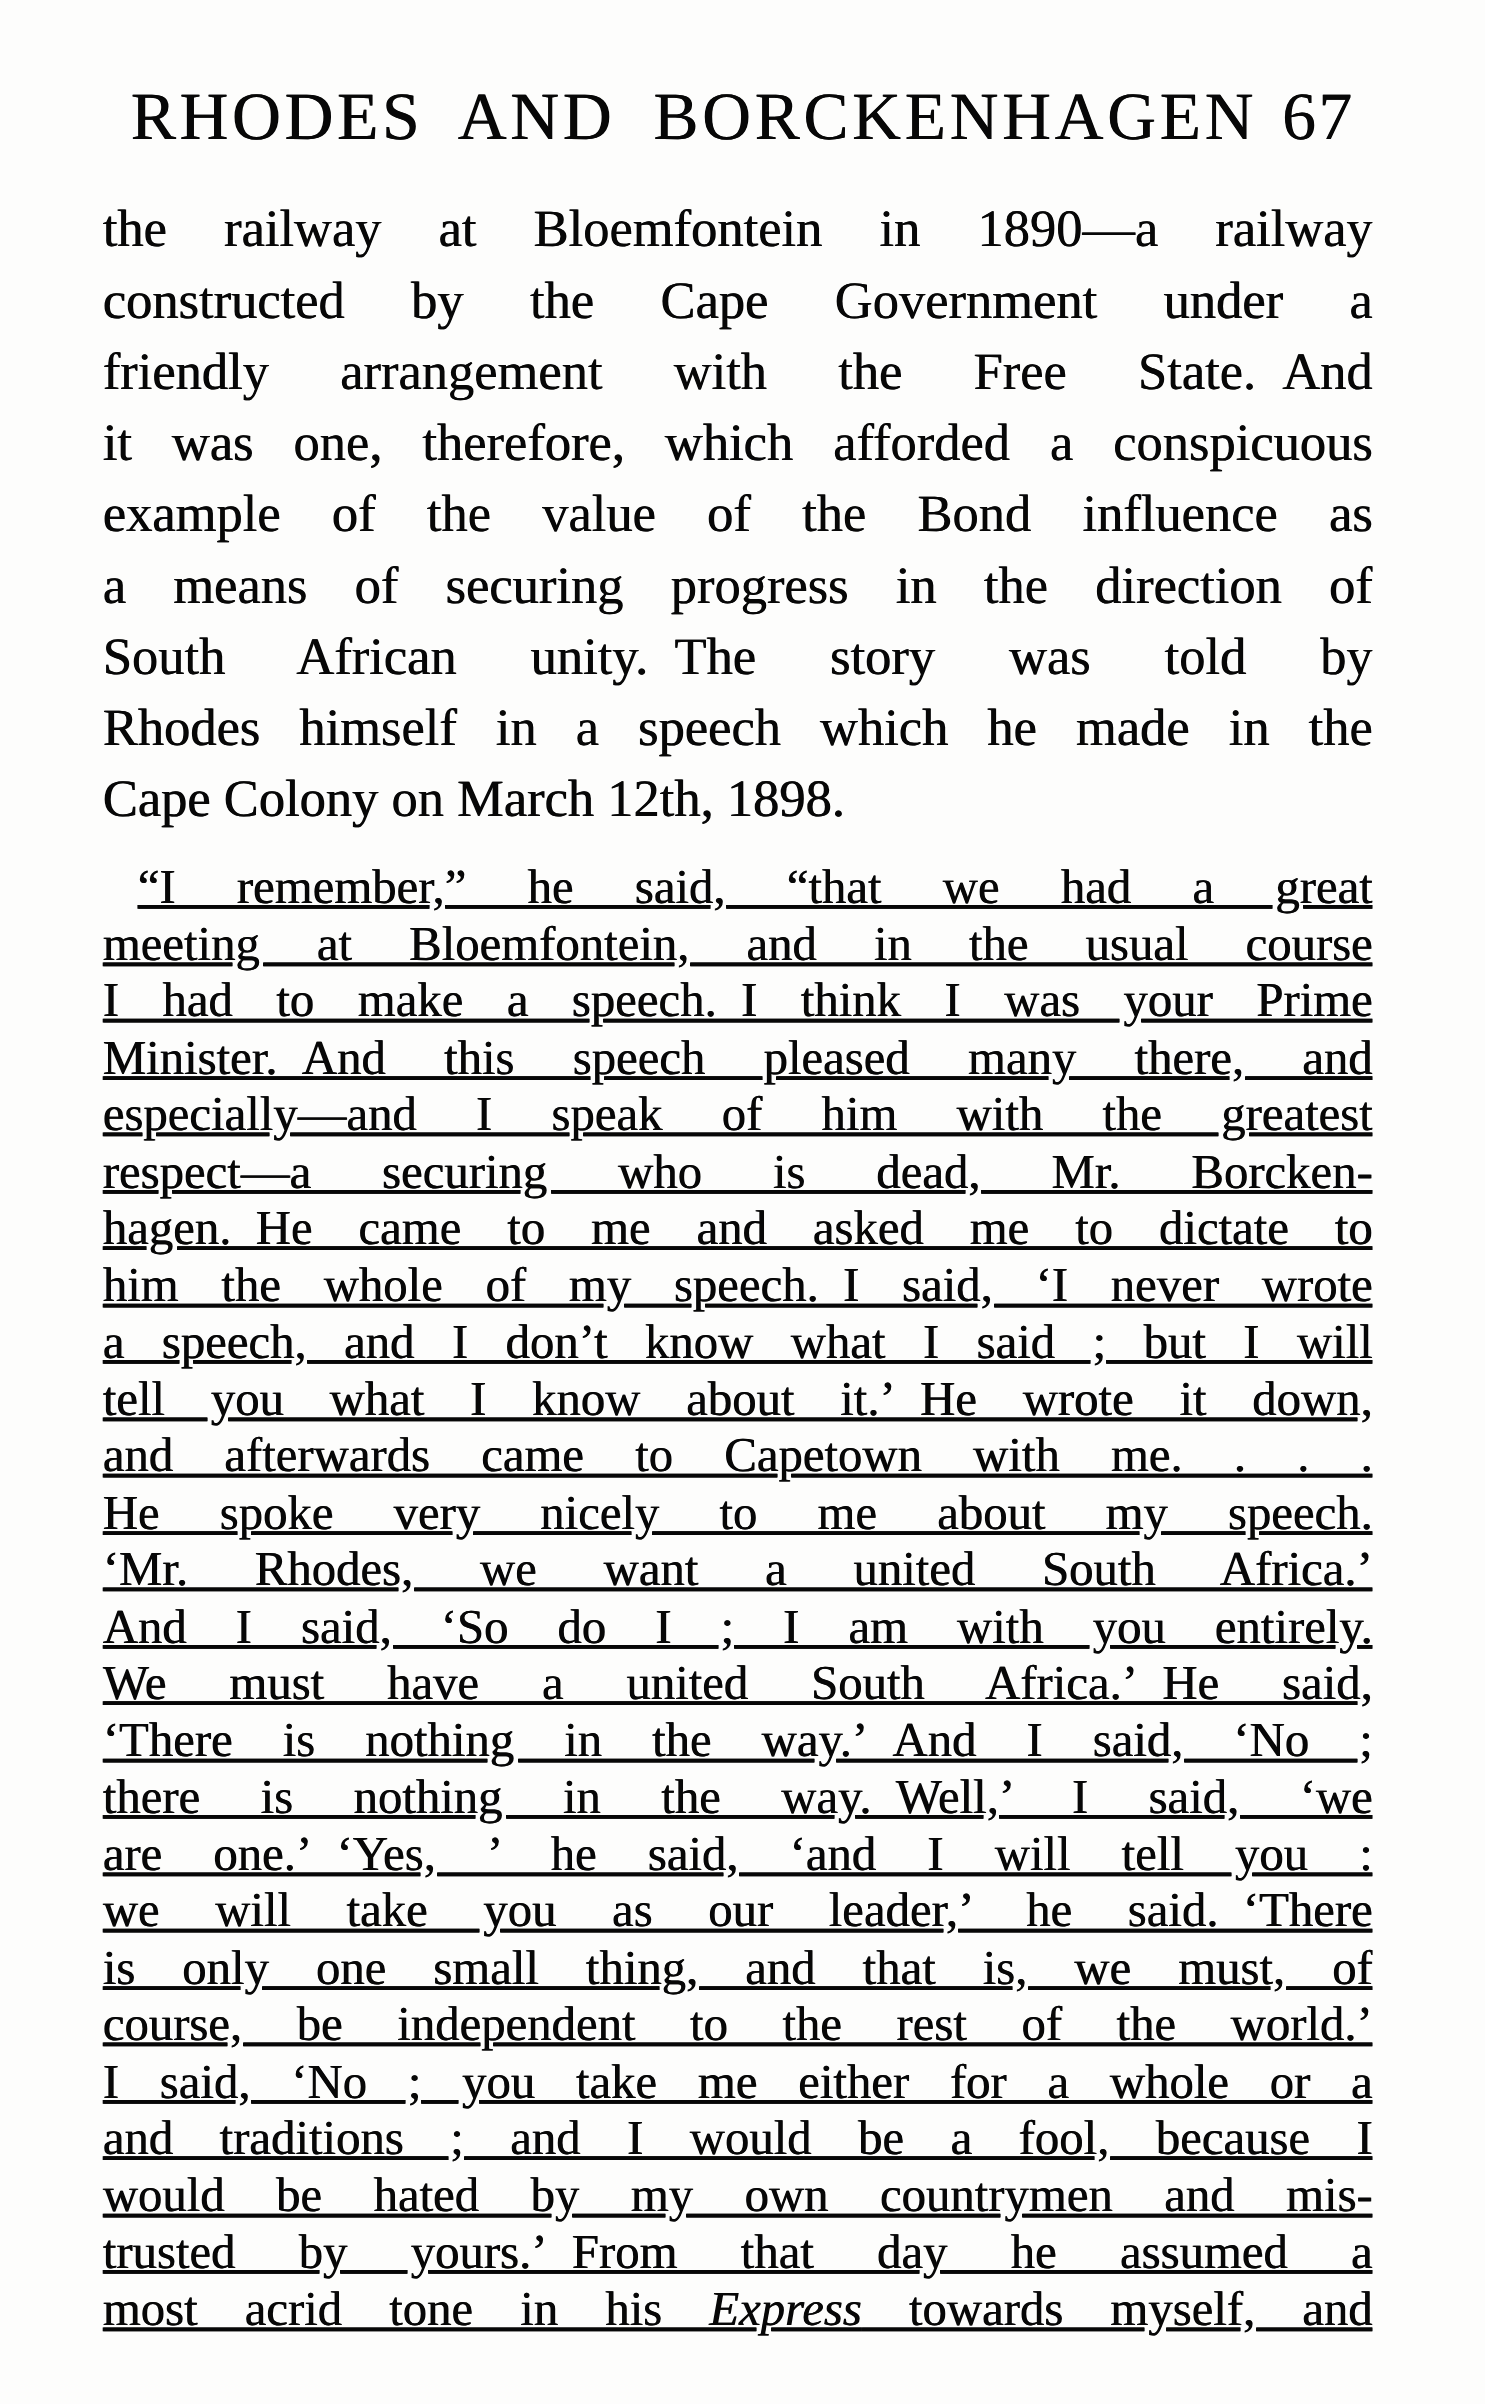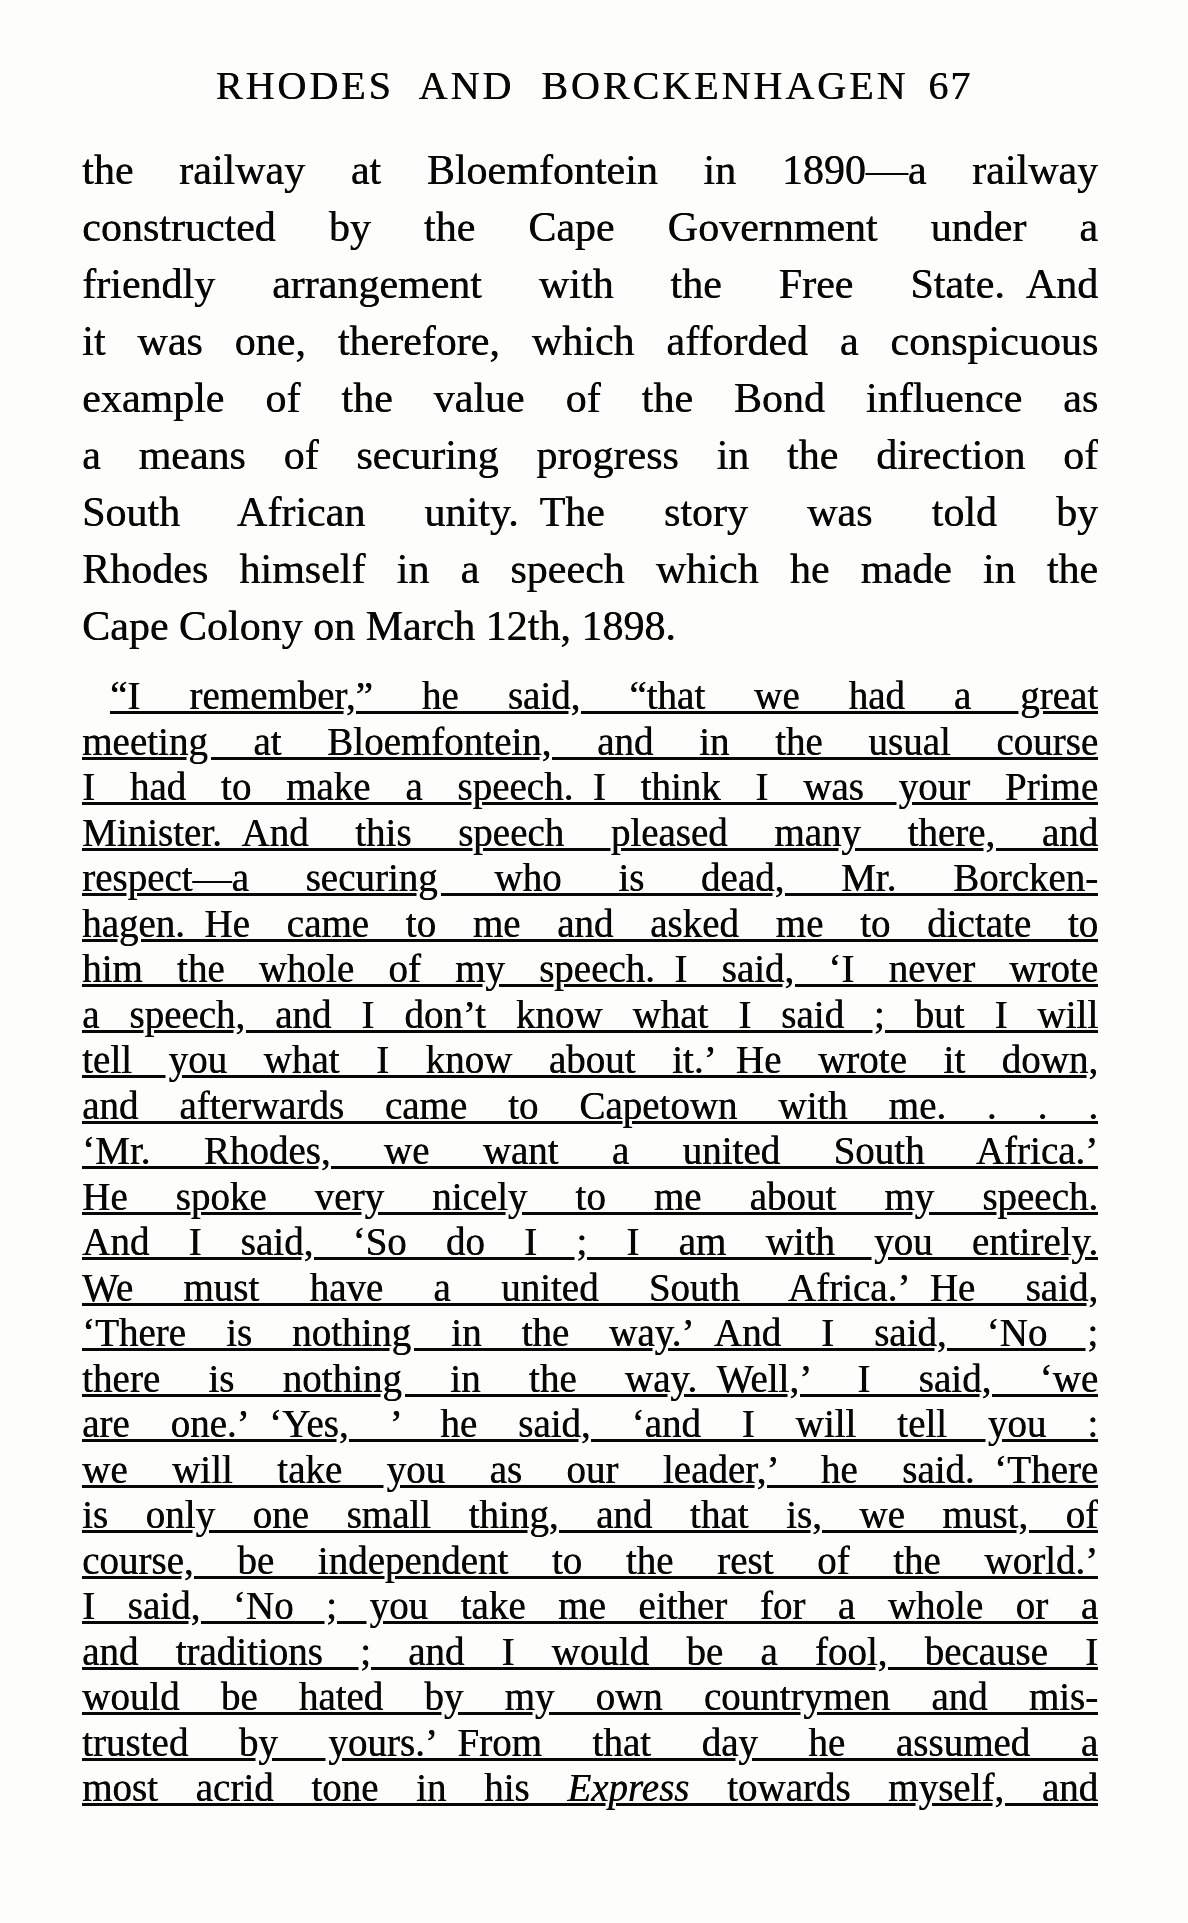--- a/index.html
+++ b/index.html
@@ -20,21 +20,21 @@
     color: var(--ink, #070707);
     font-family: "Liberation Serif", "DejaVu Serif", serif;
     text-shadow: 0.5px 0 0 currentColor; 
   }
   .running-head {
     display: flex;
     justify-content: center;
     align-items: baseline;
     gap: 20px;
     padding-top: 50px;
-    font-size: 40px;
+    font-size: 54px;
     line-height: 1;
     letter-spacing: 3px;
     word-spacing: 14px;
     white-space: nowrap;
   }
   .running-head .pagenum {
     letter-spacing: 2px;
     word-spacing: normal;
     margin-top: 16px;
   }
@@ -81,28 +81,29 @@
       <div class="line">South African unity. The story was told by</div>
       <div class="line">Rhodes himself in a speech which he made in the</div>
       <div class="line last-flush">Cape Colony on March 12th, 1898.</div>
     </section>
 
   <section class="para para-quote">
       <div class="line indent">“I remember,” he said, “that we had a great</div>
       <div class="line">meeting at Bloemfontein, and in the usual course</div>
       <div class="line">I had to make a speech. I think I was your Prime</div>
       <div class="line">Minister. And this speech pleased many there, and</div>
+      <div class="line">especially—and I speak of him with the greatest</div>
       <div class="line">respect—a securing who is dead, Mr. Borcken-</div>
       <div class="line">hagen. He came to me and asked me to dictate to</div>
       <div class="line">him the whole of my speech. I said, ‘I never wrote</div>
       <div class="line">a speech, and I don’t know what I said ; but I will</div>
       <div class="line">tell you what I know about it.’ He wrote it down,</div>
       <div class="line">and afterwards came to Capetown with me. . . .</div>
+      <div class="line">He spoke very nicely to me about my speech.</div>
       <div class="line">‘Mr. Rhodes, we want a united South Africa.’</div>
-      <div class="line">He spoke very nicely to me about my speech.</div>
       <div class="line">And I said, ‘So do I ; I am with you entirely.</div>
       <div class="line">We must have a united South Africa.’ He said,</div>
       <div class="line">‘There is nothing in the way.’ And I said, ‘No ;</div>
       <div class="line">there is nothing in the way. Well,’ I said, ‘we</div>
       <div class="line">are one.’ ‘Yes, ’ he said, ‘and I will tell you :</div>
       <div class="line">we will take you as our leader,’ he said. ‘There</div>
       <div class="line">is only one small thing, and that is, we must, of</div>
       <div class="line">course, be independent to the rest of the world.’</div>
       <div class="line">I said, ‘No ; you take me either for a whole or a</div>
       <div class="line">and traditions ; and I would be a fool, because I</div>

